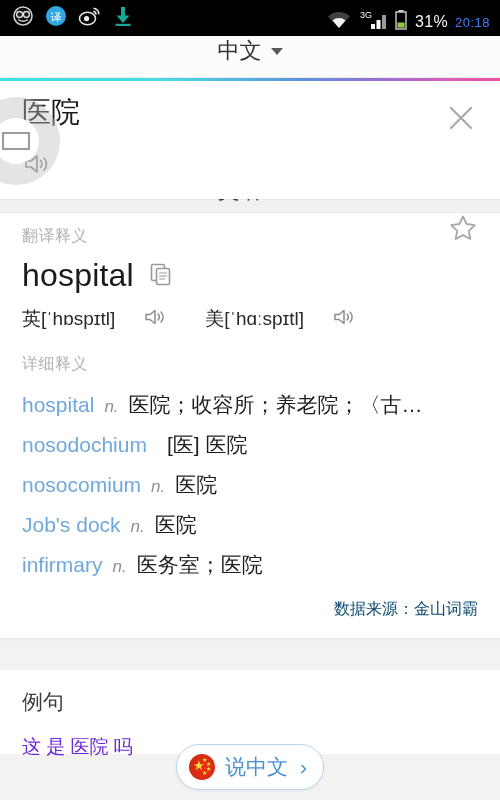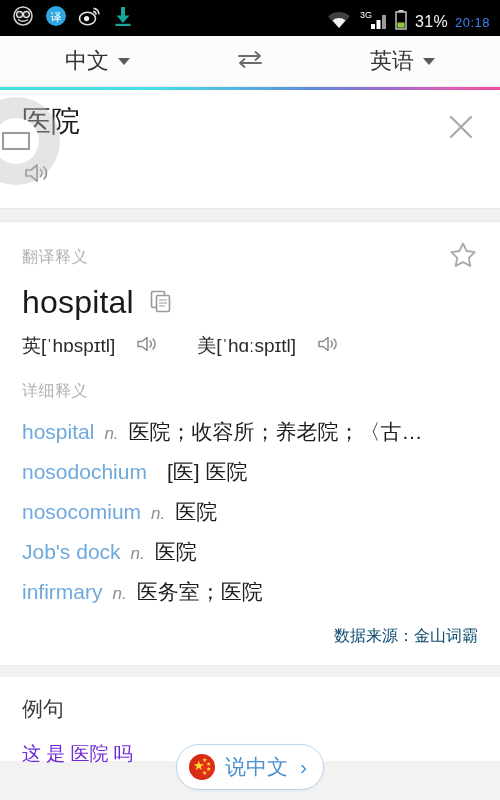--- a/index.html
+++ b/index.html
@@ -16,22 +16,23 @@
     padding:0 10px 0 12px; color:#fff;
   }
   .sb-left { display:flex; align-items:center; gap:11px; flex:1; }
   .sb-right { display:flex; align-items:center; gap:7px;margin-top:8px; }
   .sb-icon { display:block; }
   .sb-text { font-size:16px; letter-spacing:.3px; color:#f4f4f4; }
   .sb-time { font-size:13px; letter-spacing:.5px; color:#3b82f6; }
 
   
   .langbar {
-    height:51px; background:#fcfcfc; display:flex; align-items:center;
+    height:42px; background:#fcfcfc; display:flex; align-items:center;
     border-bottom:1px solid #ededed;
+    flex-direction:column;
   }
   .lang-cell {
     flex:1; display:flex; align-items:center; justify-content:center;
     gap:9px; height:100%;
   }
   .lang-cell.mid { flex:0 0 110px; }
   .lang-label { font-size:22px; color:#333; }
   .caret {
     width:0; height:0; border-left:6px solid transparent;
     border-right:6px solid transparent; border-top:7px solid #5a5a5a;
@@ -48,43 +49,43 @@
     padding:16px 22px 0 22px; height:62px;
   }
   .searchword { font-size:29px; color:#1d1d1d; line-height:1.1; }
   .close-x { margin-top:4px; cursor:pointer; }
   .speakrow { padding:6px 0 16px 22px; height:56px; display:flex; align-items:center; }
 
   .gap { height:14px; background:#f1f1f1; border-top:1px solid #e8e8e8; border-bottom:1px solid #e8e8e8; }
 
   
   .card { background:#fff; padding:0 22px; }
-  .card-head { display:flex; align-items:center; justify-content:space-between; padding-top:18px; }
+  .card-head { display:flex; align-items:flex-end; justify-content:space-between; }
   .sec-label { font-size:16px; color:#b3b3b3; letter-spacing:.5px; }
   .headword-row { display:flex; align-items:center; gap:14px; padding-top:10px; }
   .headword { font-size:32px; color:#1a1a1a; font-weight:400; letter-spacing:.2px; }
   .phonetics { display:flex; align-items:center; padding-top:12px; }
-  .ph-item { display:flex; align-items:center; gap:20px;justify-content:center; }
+  .ph-item { display:flex; align-items:center; gap:28px;justify-content:center; }
   .ph-item + .ph-item { margin-left:36px; }
   .ph-text { font-size:19px; color:#2a2a2a; }
 
   .detail-label { padding-top:22px; }
   .defs { padding-top:10px; }
   .def-row {
     display:flex; align-items:baseline; gap:10px;
     font-size:21px; line-height:1; padding:9px 0 10px 0; white-space:nowrap; overflow:hidden;
   }
   .def-en { color:#6fa8dc; }
   .def-pos { color:#8f8f8f; font-style:italic; font-size:17px; }
   .def-cn { color:#1d1d1d; }
   .source { font-size:16px; color:#0c4a6e; padding:14px 0 18px 0;text-align:right; }
 
   
   .gap2 { height:12px; background:#f1f1f1; border-top:1px solid #e8e8e8; }
-  .examples { background:#fff; padding:18px 22px 0 22px; height:84px; }
+  .examples { background:#fff; padding:18px 22px 0 22px; height:84px;margin-top:20px; }
   .ex-title { font-size:21px; color:#3a3a3a; }
   .ex-ghost { margin-top:18px; font-size:19px; color:#6d28d9; white-space:nowrap; overflow:hidden; }
 
   
   .speak-pill {
     position:absolute; left:50%; transform:translateX(-50%); bottom:10px;
     display:flex; align-items:center; gap:10px;
     background:#fff; border:1px solid #b9d8ef; border-radius:24px;
     padding:8px 16px 8px 12px; box-shadow:0 1px 3px rgba(0,0,0,.06);
     cursor:pointer;

